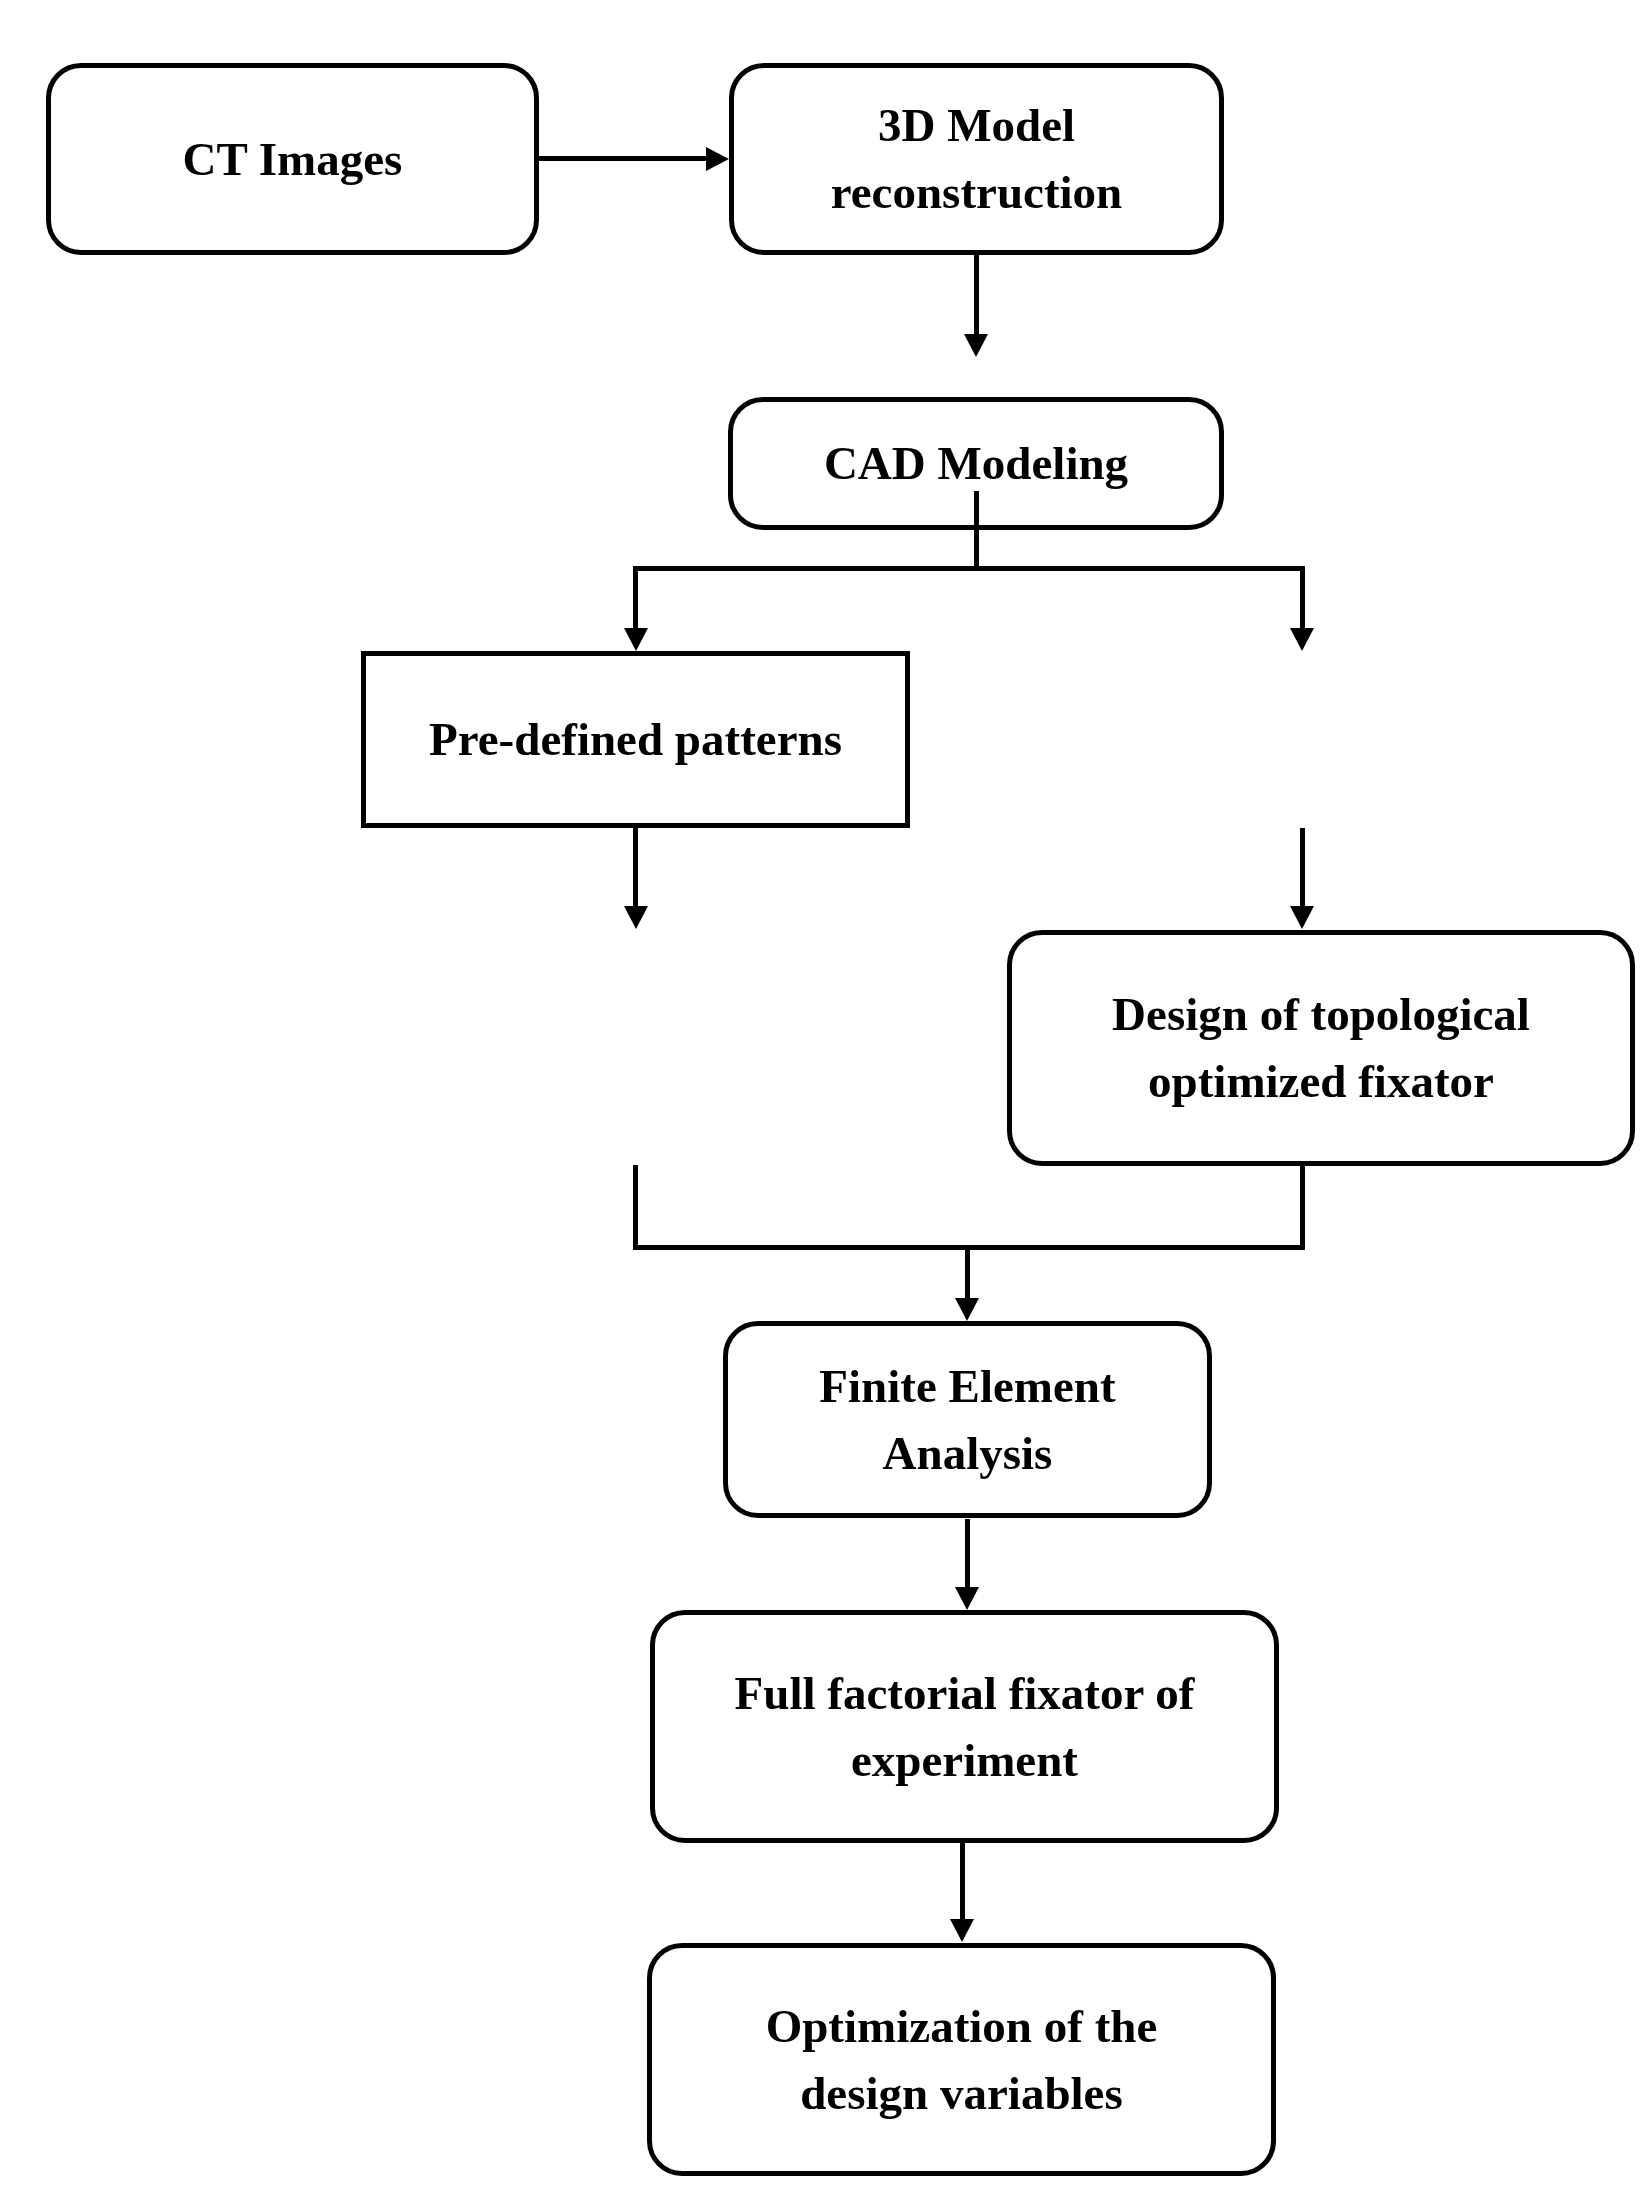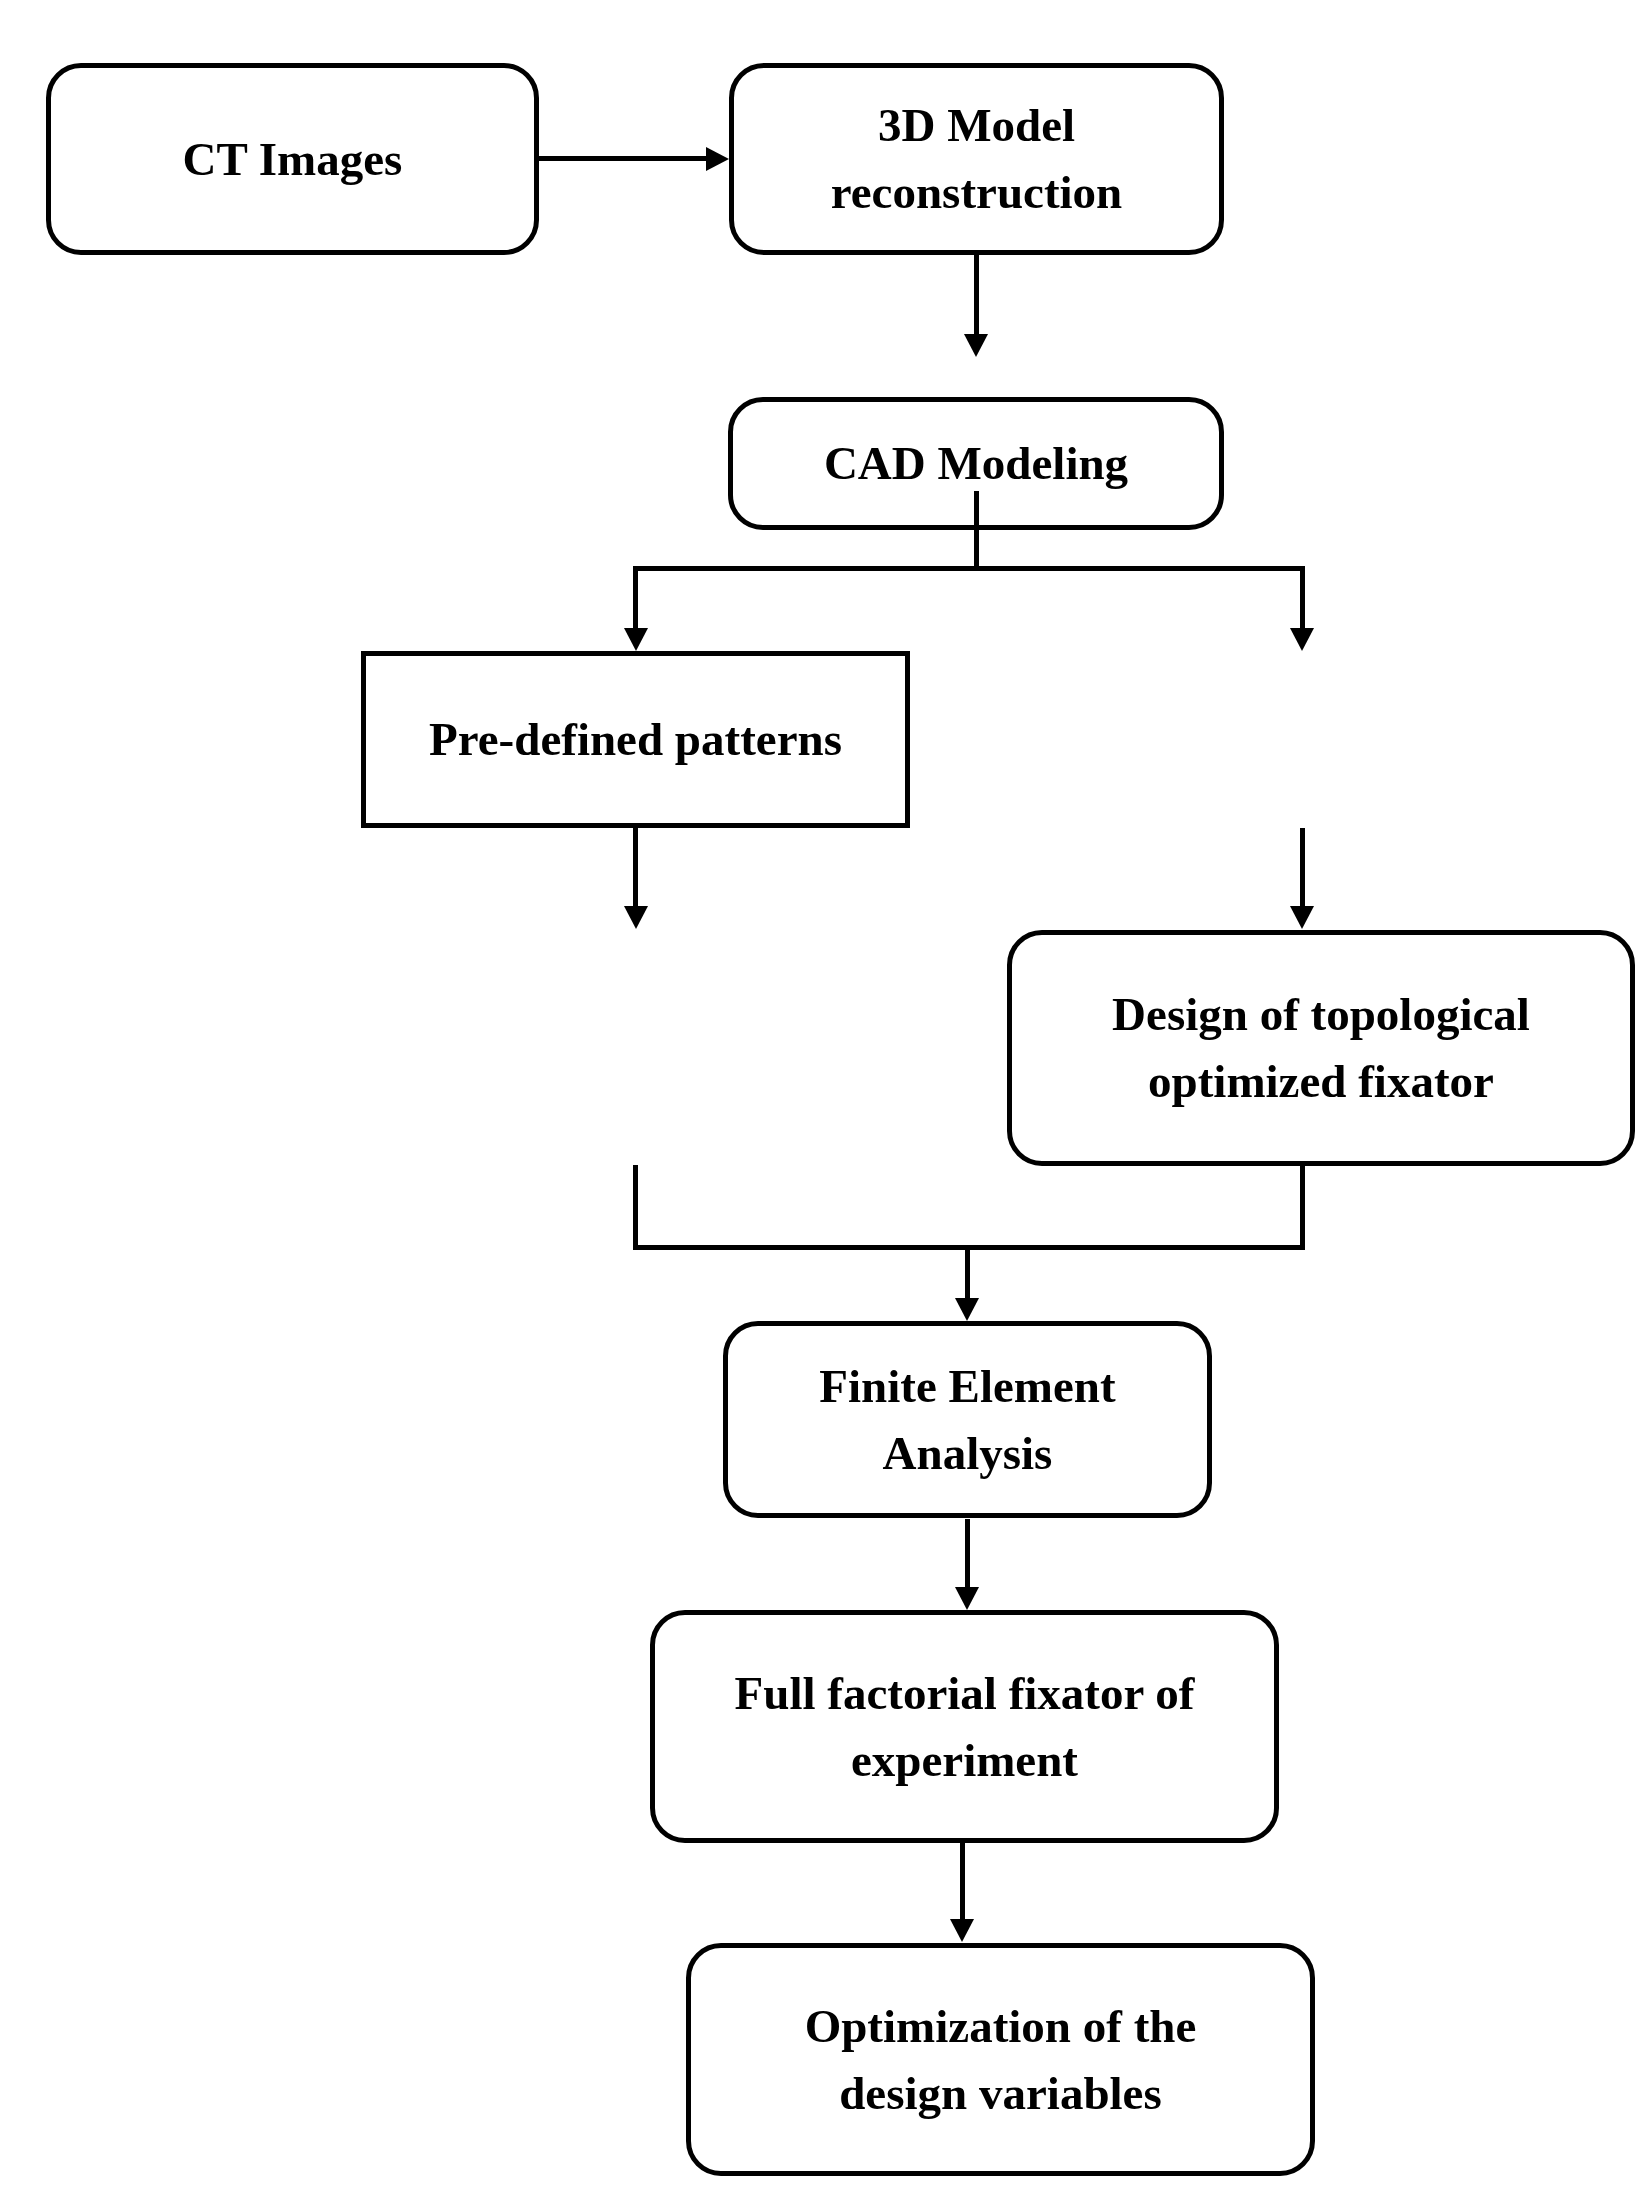--- a/index.html
+++ b/index.html
@@ -88,21 +88,21 @@
   <div class="node rounded" style="left:723px; top:1321px; width:489px; height:197px;">
     <span class="label">Finite Element
 Analysis</span>
   </div>
 
   <div class="node rounded" style="left:650px; top:1610px; width:629px; height:233px;">
     <span class="label">Full factorial fixator of
 experiment</span>
   </div>
 
-  <div class="node rounded" style="left:647px; top:1943px; width:629px; height:233px;margin-left:39px;">
+  <div class="node rounded" style="left:647px; top:1943px; width:629px; height:233px;">
     <span class="label">Optimization of the
 design variables</span>
   </div>
 
   <div class="hline" style="left:539px; top:156px; width:168px;"></div>
   <div class="ah-right" style="left:706px; top:147px;"></div>
 
   <div class="vline" style="left:974px; top:255px; height:81px;"></div>
   <div class="ah-down" style="left:964px; top:334px;"></div>
 

